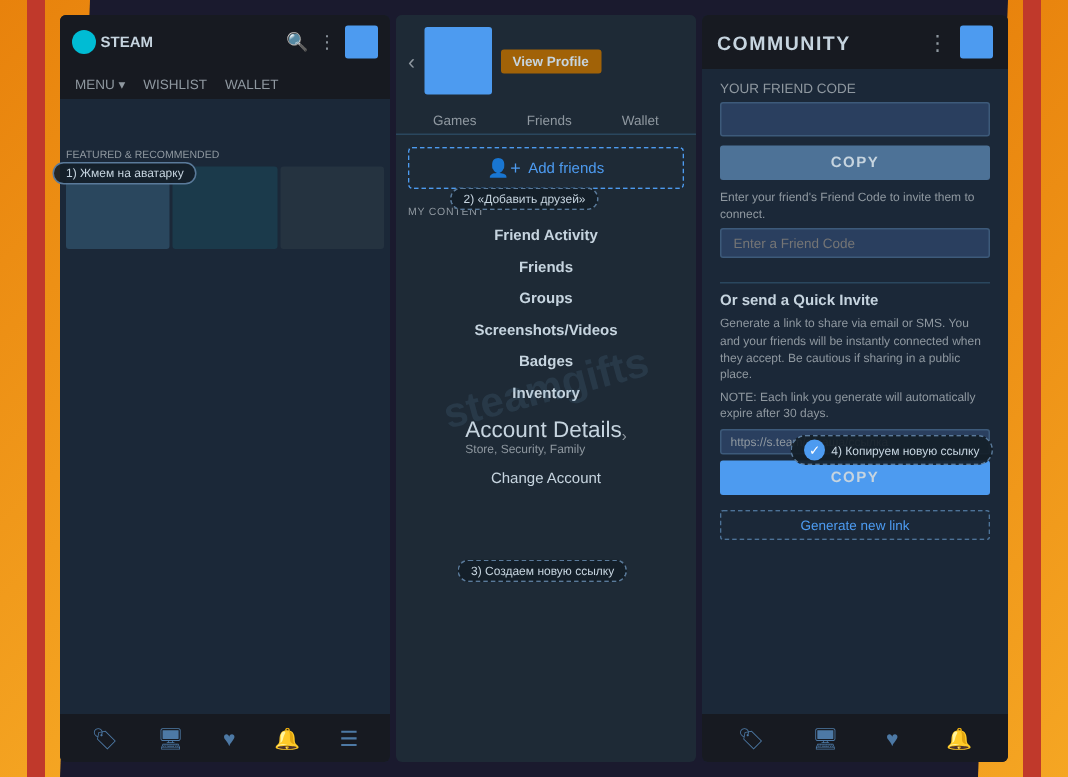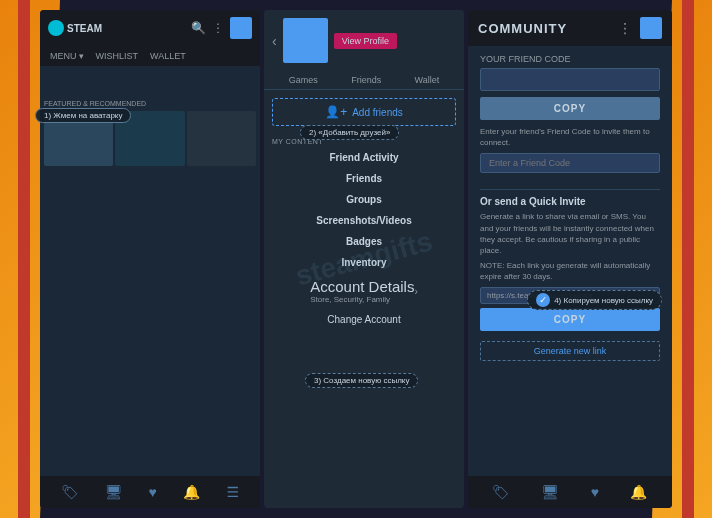--- a/index.html
+++ b/index.html
@@ -194,27 +194,28 @@
       font-size: 14px;
       cursor: pointer;
     }
     .profile-avatar {
       width: 45px;
       height: 45px;
       background: #4d9bf0;
       border-radius: 2px;
     }
     .view-profile-btn {
-      background: #be185d;
+      background: #a16207;
       color: #c6d4df;
       font-size: 9px;
       padding: 3px 8px;
       border-radius: 2px;
       cursor: pointer;
       border: none;
+      font-weight: bold;
     }
 
     .profile-tabs {
       display: flex;
       justify-content: space-around;
       padding: 4px 8px;
       border-bottom: 1px solid #2a475e;
     }
     .profile-tab {
       color: #8f98a0;

